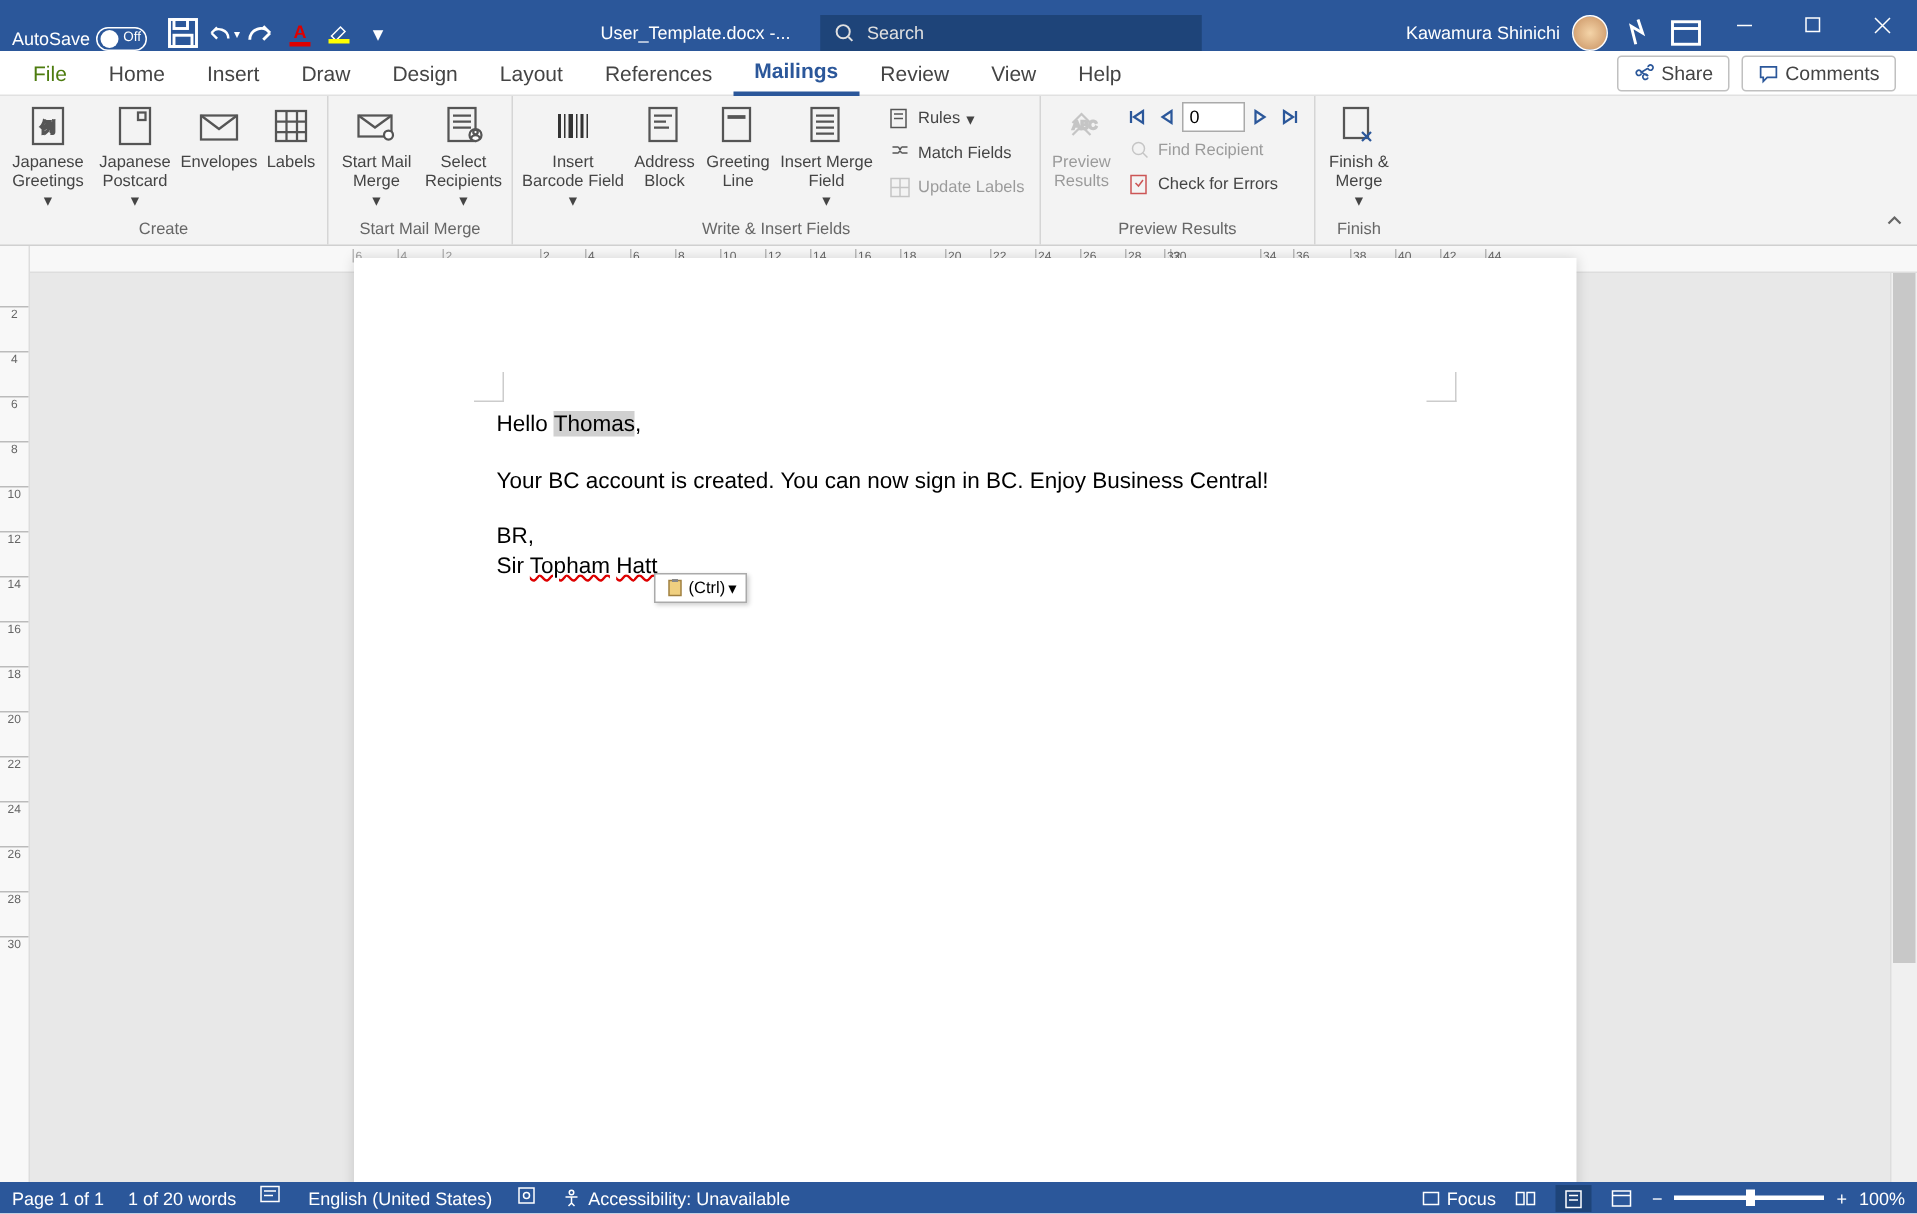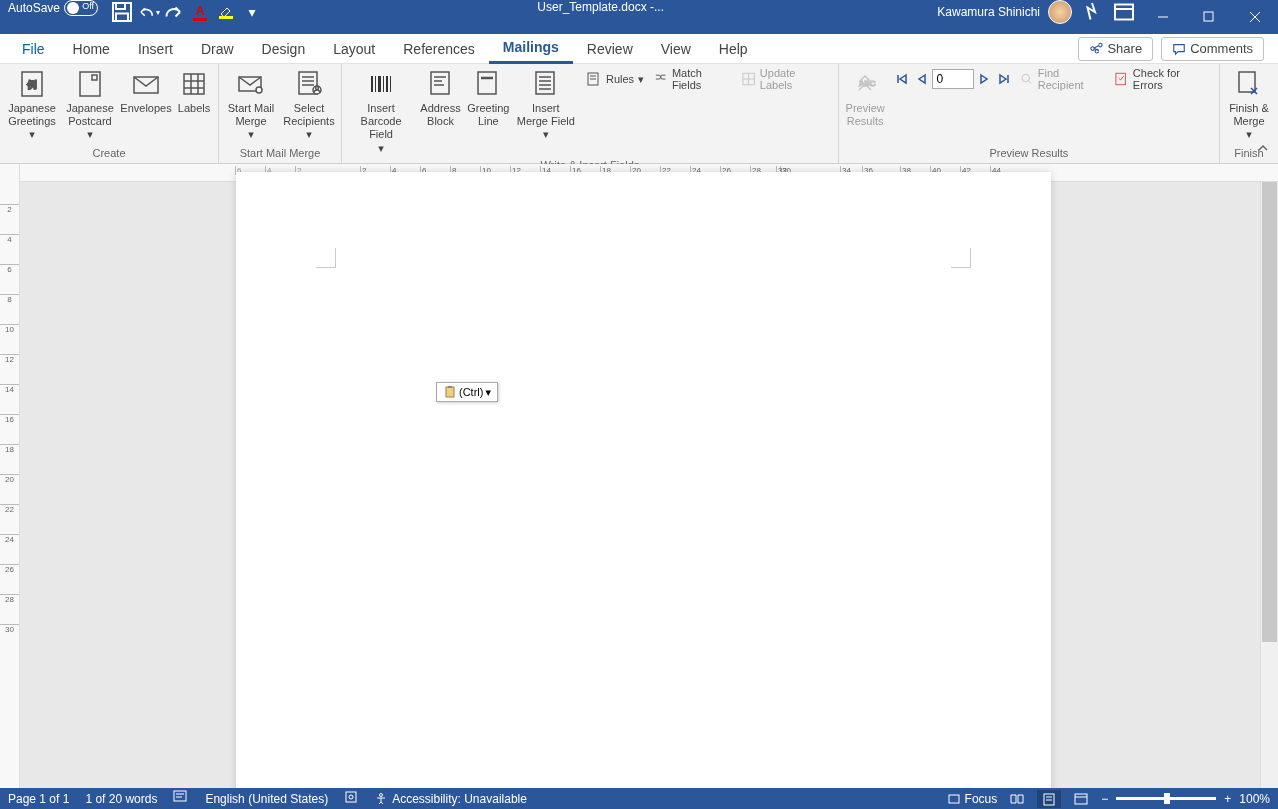--- a/index.html
+++ b/index.html
@@ -1,17 +1,17 @@
 <!DOCTYPE html>
 <html><head>
 <meta charset="utf-8">
 <style>
 *{margin:0;padding:0;box-sizing:border-box;font-family:"Segoe UI",Arial,sans-serif;user-select:none}
 body{width:1278px;height:809px;background:#f3f3f3;overflow:hidden}
-.titlebar{height:34px;background:#2b579a;display:flex;align-items:flex-start;color:#fff;font-size:12px}
+.titlebar{height:34px;background:#2b579a;display:flex;align-items:flex-end;color:#fff;font-size:12px}
 .autosave{display:flex;align-items:center;padding:0 8px;gap:4px}
 .autosave-toggle{width:34px;height:16px;border:1px solid #fff;border-radius:8px;position:relative;background:transparent}
 .autosave-toggle::after{content:"";position:absolute;left:2px;top:1px;width:12px;height:12px;border-radius:50%;background:#fff}
 .autosave-toggle::before{content:"Off";position:absolute;right:3px;top:0;font-size:9px;color:#fff}
 .qat{display:flex;gap:2px;padding:0 4px}
 .qat-btn{width:24px;height:24px;display:flex;align-items:center;justify-content:center;cursor:pointer;color:#fff;font-size:14px}
 .title-center{flex:1;display:flex;align-items:center;justify-content:center;gap:20px}
 .search-box{width:254px;height:24px;background:#1e4479;border:1px solid #1e4479;display:flex;align-items:center;padding:0 8px;color:#e0e0e0;gap:8px}
 .search-box svg{width:14px;height:14px}
 .user-area{display:flex;align-items:center;gap:8px;padding:0 4px}
@@ -25,21 +25,21 @@
 .tab-right{margin-left:auto;display:flex;gap:8px;padding-right:6px}
 .tab-right-btn{height:24px;padding:0 10px;border:1px solid #c0c0c0;border-radius:3px;display:flex;align-items:center;gap:4px;font-size:13px;color:#444;cursor:pointer}
 .tab-right-btn svg{width:14px;height:14px}
 .ribbon{height:100px;background:#f3f3f3;display:flex;border-bottom:1px solid #d0d0d0;position:relative}
 .ribbon-group{display:flex;flex-direction:column;border-right:1px solid #d5d5d5;padding:2px 4px 0}
 .ribbon-group-body{flex:1;display:flex;align-items:flex-start;gap:2px}
 .ribbon-group-label{font-size:11px;color:#666;text-align:center;padding:2px 0 4px}
 .ribbon-btn-lg{width:56px;display:flex;flex-direction:column;align-items:center;padding:2px;cursor:pointer;font-size:11px;color:#444;text-align:center;line-height:1.2}
 .ribbon-btn-lg.disabled{opacity:0.5;cursor:default}
 .ribbon-icon{width:32px;height:32px;display:flex;align-items:center;justify-content:center;margin-bottom:2px}
-.ribbon-small-col{display:flex;flex-direction:row;gap:1px;padding:2px}
+.ribbon-small-col{display:flex;flex-direction:column;gap:1px;padding:2px}
 .ribbon-btn-sm{height:22px;padding:0 4px;display:flex;align-items:center;gap:4px;font-size:11px;color:#444;cursor:pointer}
 .ribbon-btn-sm.disabled{opacity:0.5;cursor:default}
 .ribbon-btn-sm svg{width:16px;height:16px}
 .nav-btns{display:flex;align-items:center;gap:0}
 .nav-btn{width:20px;height:20px;display:flex;align-items:center;justify-content:center;cursor:pointer;color:#2b579a}
 .nav-input{width:42px;height:20px;border:1px solid #aaa;font-size:12px;padding:0 4px}
 .collapse-btn{position:absolute;right:8px;bottom:4px;cursor:pointer;color:#666}
 .doc-area{position:relative;height:624px;background:#e8e8e8;display:flex}
 .vruler{width:20px;background:#f8f8f8;border-right:1px solid #ddd;position:relative;font-size:8px;color:#666}
 .vruler-mark{position:absolute;left:0;width:100%;text-align:center;border-top:1px solid #bbb}
@@ -98,20 +98,27 @@
     <div class="qat-btn" style="flex-direction:column">
         <svg width="14" height="10" viewBox="0 0 14 10" fill="none" stroke="currentColor">
           <path d="M2 8L8 2l3 3-6 6z"></path>
         </svg>
         <div style="width:14px;height:3px;background:#ffff00"></div>
       </div>
     <div class="qat-btn">▾</div>
   </div>
   <div class="title-center">
     <span>User_Template.docx -... </span>
+    <div class="search-box">
+      <svg viewBox="0 0 16 16" fill="none" stroke="currentColor" stroke-width="1.5">
+          <circle cx="7" cy="7" r="5"></circle>
+          <path d="M11 11l3 3"></path>
+        </svg>
+      <span>Search</span>
+    </div>
   </div>
   <div class="user-area">
     <span class="username">Kawamura Shinichi</span>
     <div class="avatar"></div>
     <div class="qat-btn">
         <svg viewBox="0 0 16 16" fill="none" stroke="currentColor" stroke-width="1.3">
           <path d="M8 2l2 6-5-3 2 8"></path>
         </svg>
       </div>
     <div class="qat-btn">
@@ -134,21 +141,21 @@
       </div>
     <div class="win-btn close">
         <svg width="12" height="12">
           <path d="M1 1l10 10M11 1L1 11" stroke="currentColor" stroke-width="1"></path>
         </svg>
       </div>
   </div>
 </div>
 
 <div class="tabs-row">
-  <div class="tab" style="color:#0369a1">File</div>
+  <div class="tab" style="color:#4d7c0f">File</div>
   <div class="tab">Home</div>
   <div class="tab">Insert</div>
   <div class="tab">Draw</div>
   <div class="tab">Design</div>
   <div class="tab">Layout</div>
   <div class="tab">References</div>
   <div class="tab active">Mailings</div>
   <div class="tab">Review</div>
   <div class="tab">View</div>
   <div class="tab">Help</div>
@@ -401,20 +408,26 @@
         <div class="hruler-mark" style="left:842px">36</div>
         <div class="hruler-mark" style="left:880px">38</div>
         <div class="hruler-mark" style="left:910px">40</div>
         <div class="hruler-mark" style="left:940px">42</div>
         <div class="hruler-mark" style="left:970px">44</div>
       <div class="hruler-indent" style="left:935px"></div>
     </div>
     <div class="page">
       <div class="page-margin-tl"></div>
       <div class="page-margin-tr"></div>
+      <div class="page-content">
+        <p><span>Hello </span><span class="hl">Thomas</span><span>,</span></p>
+        <p style="margin-top:18px">Your BC account is created. You can now sign in BC. Enjoy Business Central!</p>
+        <p style="margin-top:18px">BR,</p>
+        <p><span>Sir </span><span style="text-decoration:underline wavy #d00">Topham</span><span> </span><span style="text-decoration:underline wavy #d00">Hatt</span></p>
+      </div>
       <div class="paste-opts">
         <svg width="14" height="14" viewBox="0 0 14 14">
             <rect x="3" y="2" width="8" height="10" fill="#f0d080" stroke="#a08040"></rect>
             <rect x="5" y="1" width="4" height="2" fill="#888"></rect>
           </svg>
         <span>(Ctrl)</span>
           <span>▾</span>
       </div>
     </div>
     <div class="scrollbar-v">

